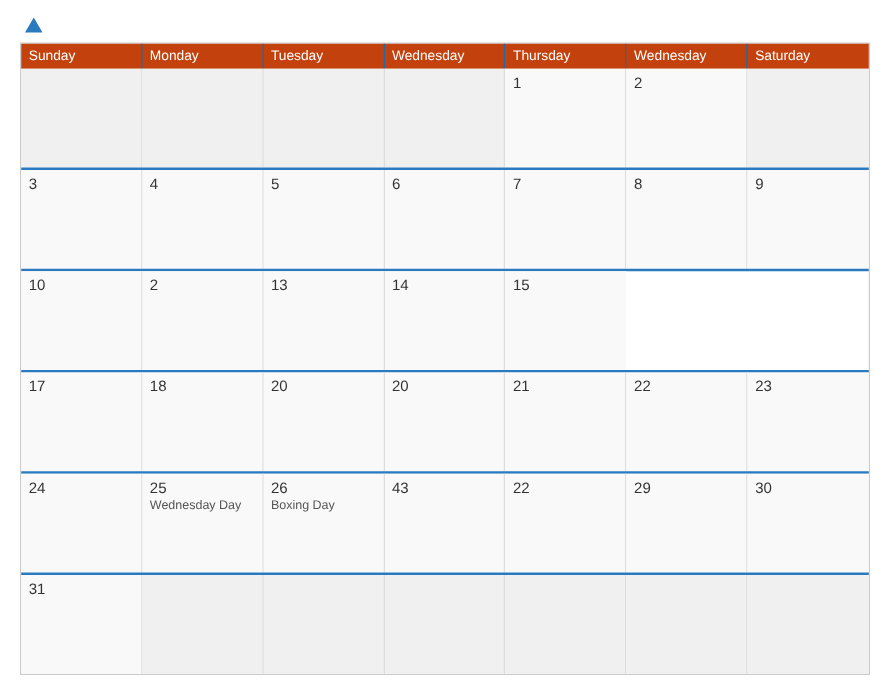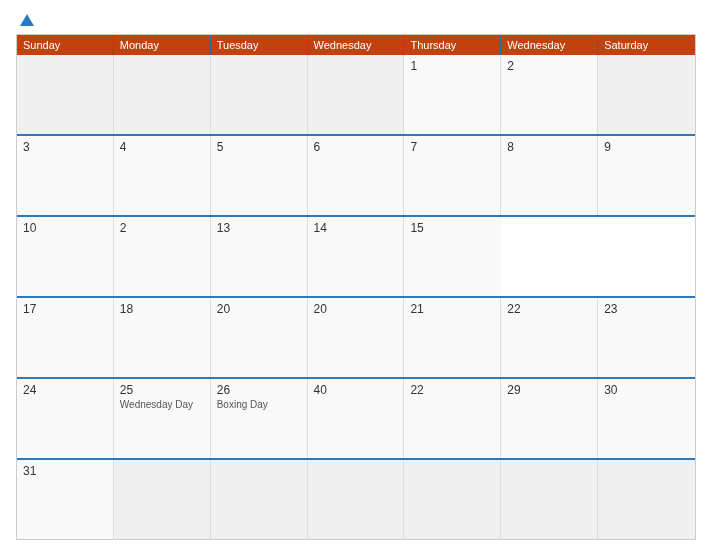--- a/index.html
+++ b/index.html
@@ -228,21 +228,21 @@
           </div>
           <div class="cell">
             <div class="cell-date">25</div>
             <div class="cell-event">Wednesday Day</div>
           </div>
           <div class="cell">
             <div class="cell-date">26</div>
             <div class="cell-event">Boxing Day</div>
           </div>
           <div class="cell">
-            <div class="cell-date">40</div>
+            <div class="cell-date">43</div>
           </div>
           <div class="cell">
             <div class="cell-date">22</div>
           </div>
           <div class="cell">
             <div class="cell-date">29</div>
           </div>
           <div class="cell">
             <div class="cell-date">30</div>
           </div>

